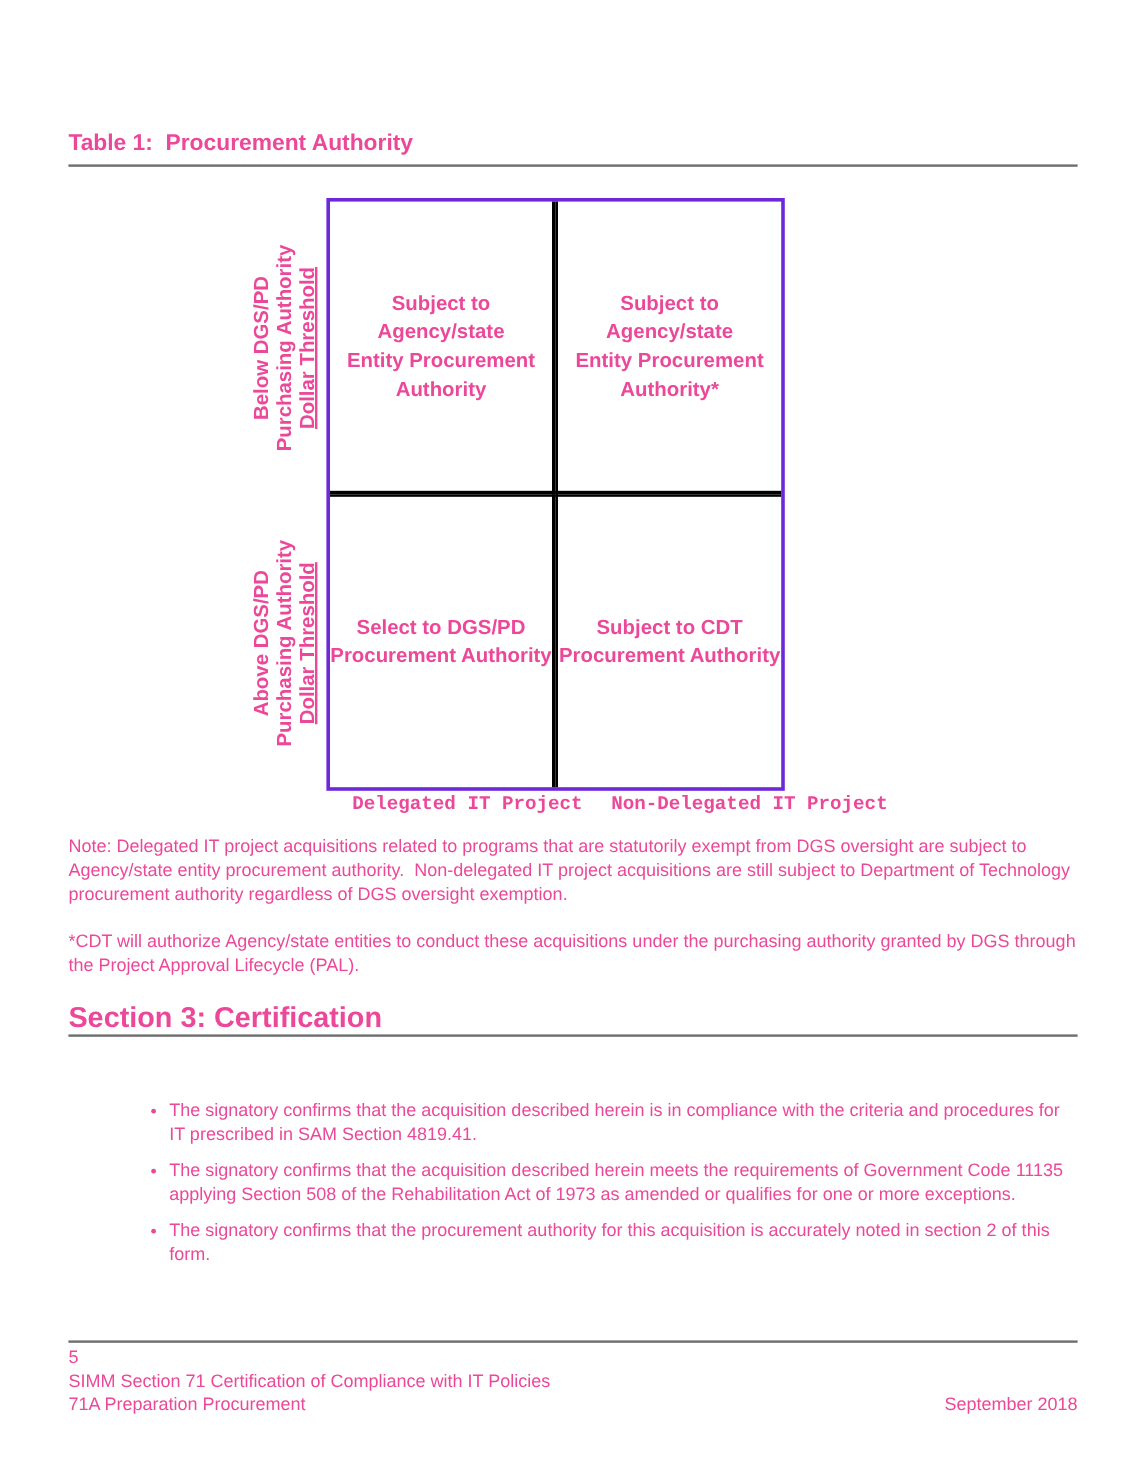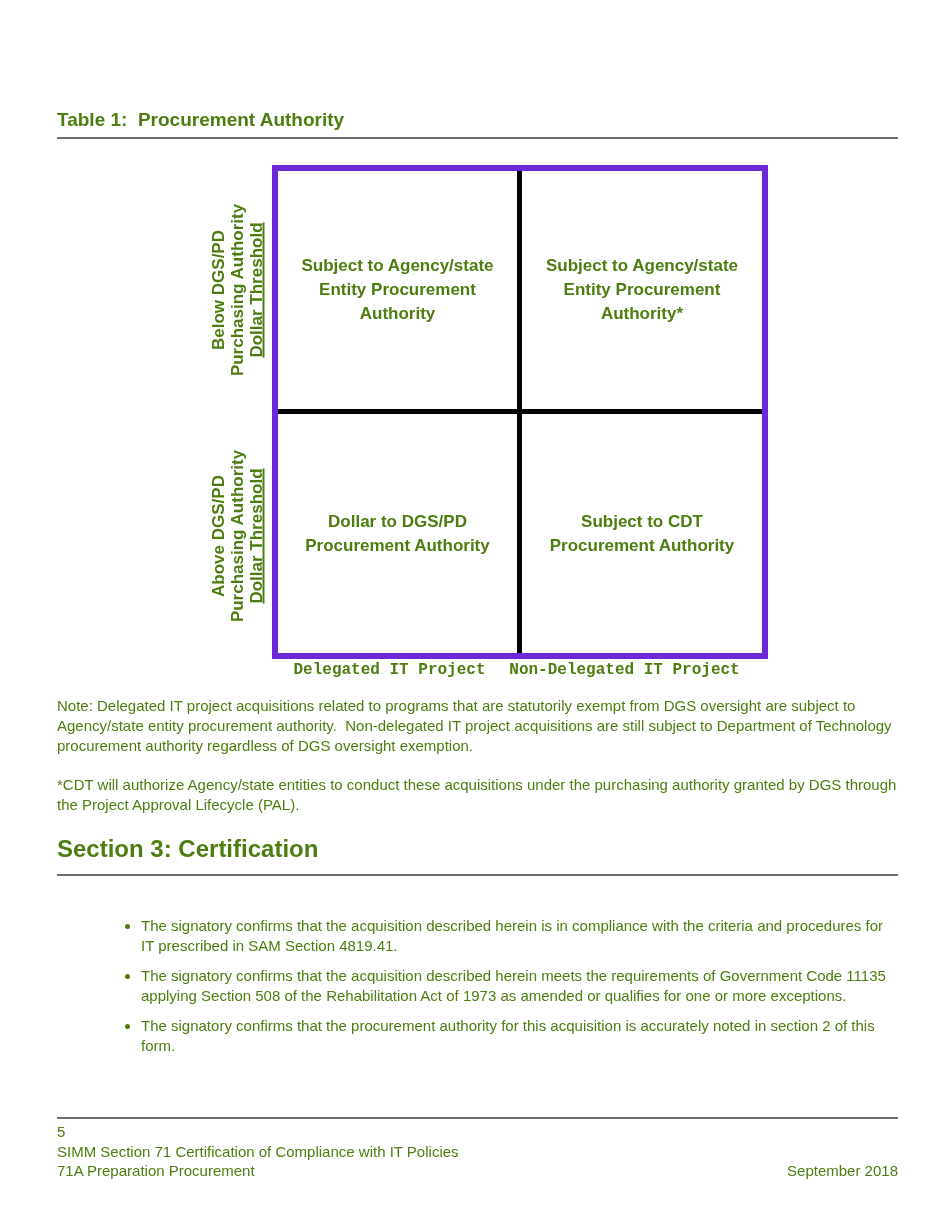--- a/index.html
+++ b/index.html
@@ -1,43 +1,43 @@
 <!DOCTYPE html>
 <html><head>
 <meta charset="utf-8">
 <style>
   html, body { margin: 0; padding: 0; background: #ffffff; }
   .page {
     position: relative;
     width: 950px;
     height: 1230px;
     background: #ffffff;
-    color: #4d7c0f;
+    color: #ec4899;
     font-family: "Liberation Sans", sans-serif;
     overflow: hidden;
   }
   .table-title {
     position: absolute;
     left: 57px; top: 108px;
     width: 841px;
     margin: 0;
     font-size: 19px;
     font-weight: bold;
     line-height: 24px;
     border-bottom: 2px solid #6e6e6e;
     padding-bottom: 5px;
     white-space: pre-wrap;
   }
   
   .grid {
     position: absolute;
     left: 272px; top: 165px;
-    width: 496px; height: 494px;
+    width: 382px; height: 494px;
     box-sizing: border-box;
-    border: 6px solid #6d28d9;
+    border: 3px solid #6d28d9;
     display: grid;
     grid-template-columns: 1fr 1fr;
     grid-template-rows: 1fr 1fr;
     background: #ffffff;
   }
   .cell {
     display: flex;
     flex-direction: column;
     align-items: center;
     justify-content: center;
@@ -86,21 +86,21 @@
   .footnote { top: 775px; }
   .section-heading {
     position: absolute;
     left: 57px; top: 835px;
     width: 841px;
     margin: 0;
     font-size: 24px;
     font-weight: bold;
     line-height: 27px;
     border-bottom: 2px solid #6e6e6e;
-    padding-bottom: 12px;
+    padding-bottom: 0;
   }
   .intro { top: 872px; }
   .bullets {
     position: absolute;
     left: 57px; top: 916px;
     width: 757px;
     margin: 0;
     padding-left: 84px;
     font-size: 15px;
     line-height: 20px;
@@ -141,21 +141,21 @@
       <div>Subject to Agency/state</div>
       <div>Entity Procurement</div>
       <div>Authority</div>
     </div>
     <div class="cell tr">
       <div>Subject to Agency/state</div>
       <div>Entity Procurement</div>
       <div>Authority*</div>
     </div>
     <div class="cell bl">
-      <div>Dollar to DGS/PD</div>
+      <div>Select to DGS/PD</div>
       <div>Procurement Authority</div>
     </div>
     <div class="cell br">
       <div>Subject to CDT</div>
       <div>Procurement Authority</div>
     </div>
   </div>
 
   <div class="xlabel xlabel-left">Delegated IT Project</div>
   <div class="xlabel xlabel-right">Non-Delegated IT Project</div>

